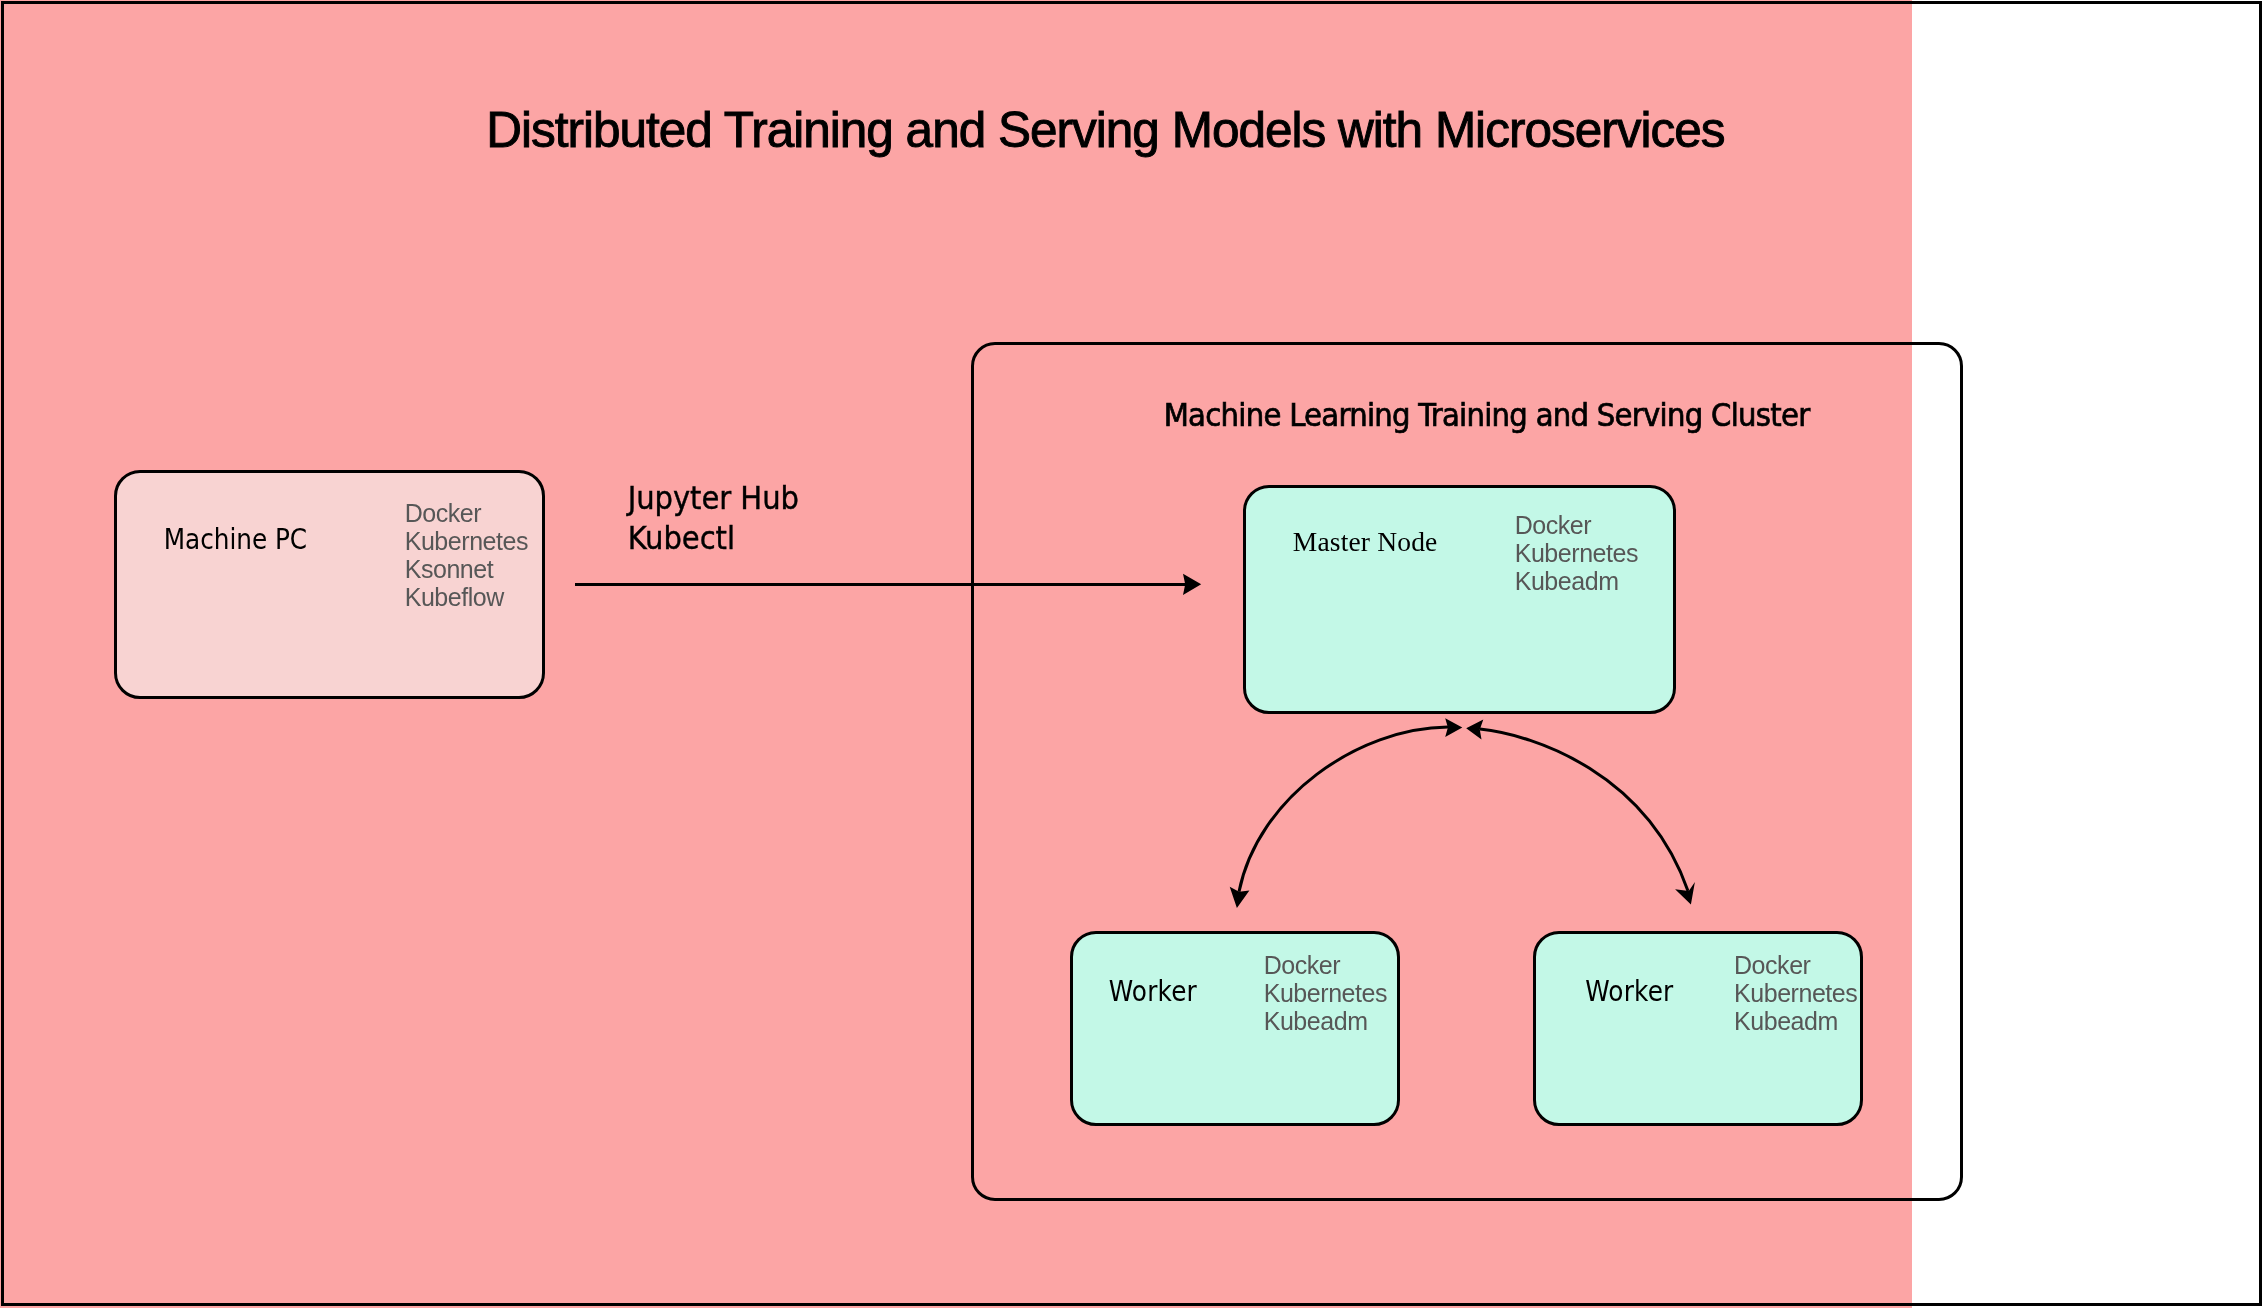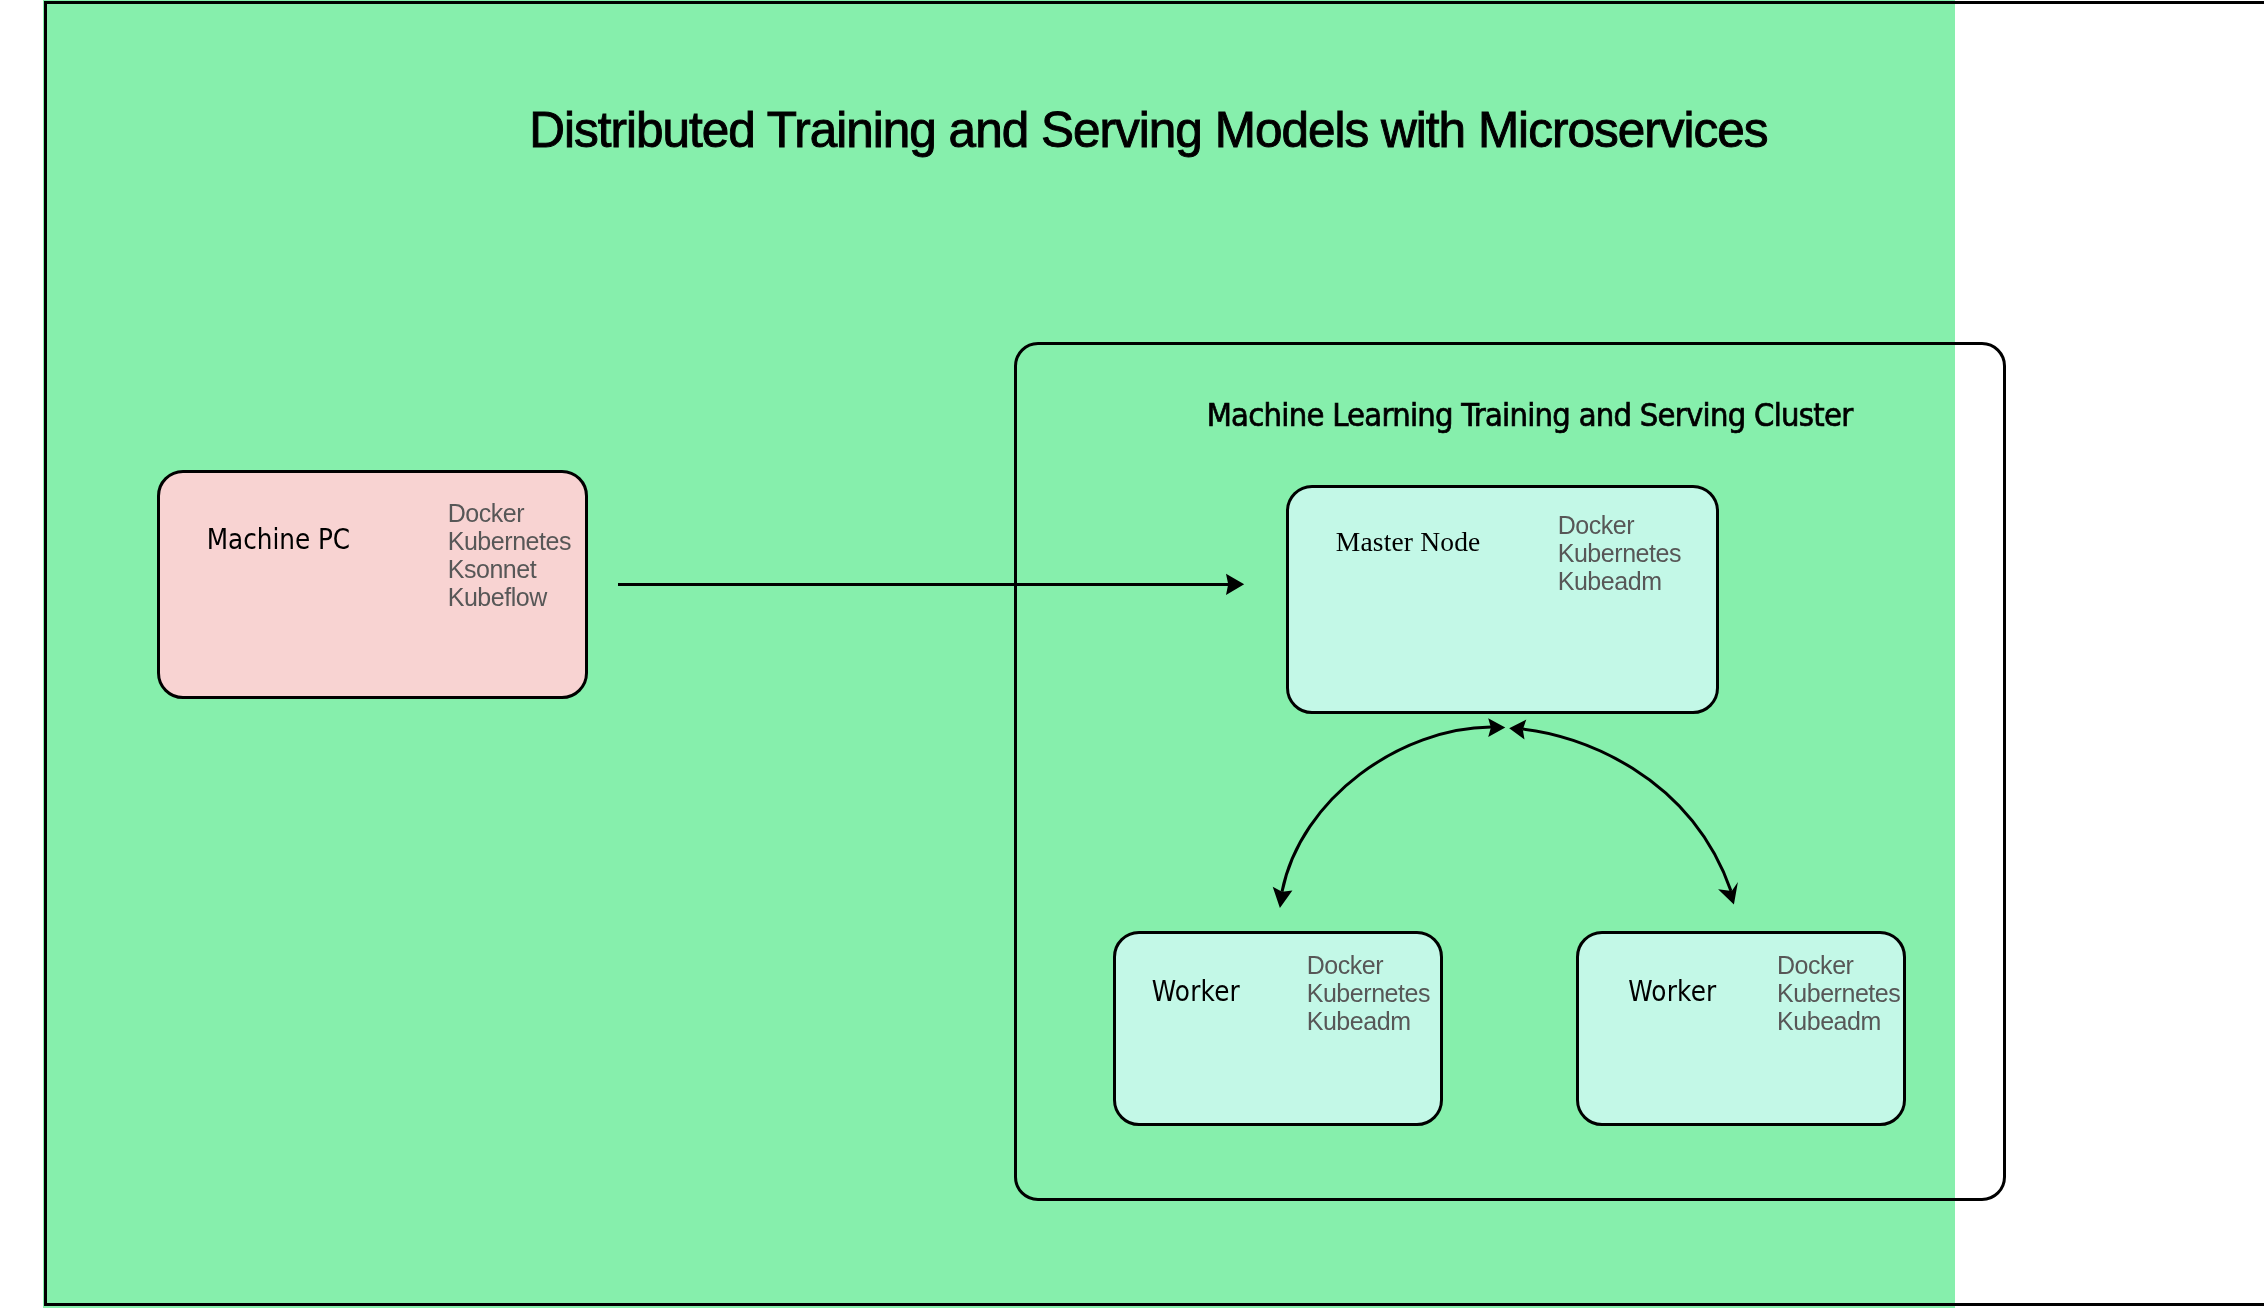--- a/index.html
+++ b/index.html
@@ -1,19 +1,19 @@
 <!DOCTYPE html>
 <html><head>
 <meta charset="utf-8">
 <title>Distributed Training and Serving Models with Microservices</title>
 <style>
   html, body { margin:0; padding:0; background:#ffffff; }
   body { width:2264px; height:1308px; overflow:hidden;
          font-family:"DejaVu Sans", sans-serif; font-stretch:condensed; }
-  #canvas { position:relative; width:1912px; height:1308px; background:#86efac;margin-left:43px; }
+  #canvas { position:relative; width:1912px; height:1308px; background:#fca5a5; }
 
   .frame { position:absolute; left:1px; top:1px; width:2261px; height:1305px;
            border:3px solid #000; box-sizing:border-box; }
 
   .node { position:absolute; box-sizing:border-box; border:3px solid #000;
           border-radius:26px; }
   #cluster     { left:971px;  top:342px; width:992px; height:859px; border-radius:24px;
                  background:transparent; }
   #client-pc   { left:114px;  top:470px; width:431px; height:229px; background:#F8D3D2; }
   #master-node { left:1243px; top:485px; width:433px; height:229px; background:#C3F8E7; }
@@ -82,20 +82,22 @@
   <div class="tech" id="worker-1-tech">Docker
 Kubernetes
 Kubeadm</div>
 
   <div class="node" id="worker-2"></div>
   <div class="txt" id="worker-2-name">Worker</div>
   <div class="tech" id="worker-2-tech">Docker
 Kubernetes
 Kubeadm</div>
 
+  <div id="edge-label">Jupyter Hub
+Kubectl</div>
 
   <svg class="overlay" viewBox="0 0 2264 1308">
     <g stroke="#000" fill="none" stroke-width="3" stroke-linecap="butt">
       <path d="M575 584.5 L1186 584.5"></path>
       <path d="M1448.0 727.1 C 1357.8 727.9, 1257.9 797.5, 1239.0 891.8"></path>
       <path d="M1479.9 729.1 C 1535.9 735.1, 1646.9 773.8, 1688.0 891.0"></path>
     </g>
     <g fill="#000" stroke="none">
       <polygon points="1201.2,584.3 1183.0,595.0 1185.2,584.3 1183.0,573.8"></polygon>
       <polygon points="1462.3,727.6 1445.2,737.0 1447.9,727.6 1445.2,718.2"></polygon>

